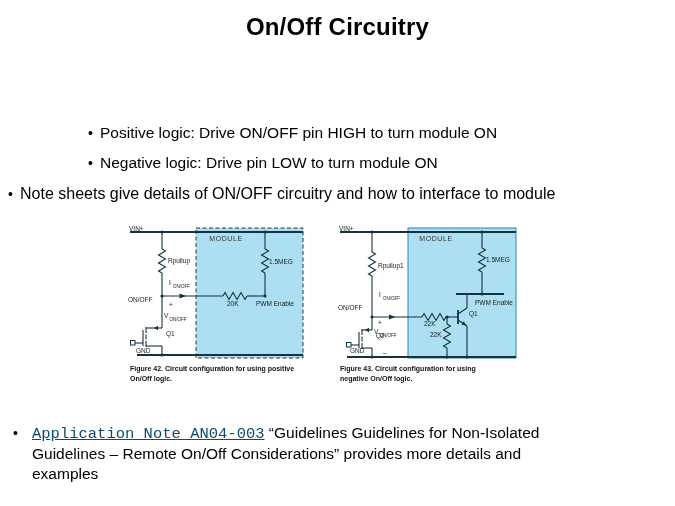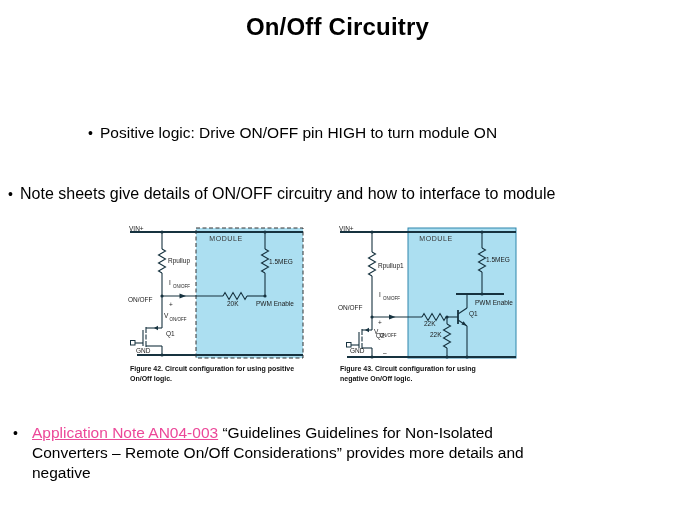--- a/index.html
+++ b/index.html
@@ -32,31 +32,34 @@
   .fig .mod-lbl { font-size:7px; letter-spacing:0.6px; fill:#333; }
   .mod-dashed { stroke:#333; stroke-width:1; stroke-dasharray:4 2.5; }
   .mod-solid  { stroke:#2E86AB; stroke-width:1; }
 
   .cap { position:absolute; font-size:7px; font-weight:bold; line-height:9.5px; color:#111; }
   .cap span { display:block; white-space:nowrap; }
 
   .footer { position:absolute; top:423px; left:13px; font-size:15.5px; line-height:20px; white-space:nowrap; }
   .footer .mk { display:inline-block; width:19px; font-size:14px; vertical-align:top; }
   .footer .body { display:inline-block; vertical-align:top; }
-  .footer a.link { color:#ec4899; text-decoration:underline; cursor:pointer; }
+  .footer a.link { color:#0c4a6e; text-decoration:underline; cursor:pointer;font-family:Liberation Mono, monospace; }
 </style>
 </head>
 <body>
 
 <div class="slide">
 
   <div class="title">On/Off Circuitry</div>
 
   <div class="bullet l2" style="top:124px">
     <span class="mk">•</span><span>Positive logic: Drive ON/OFF pin HIGH to turn module ON</span>
+  </div>
+  <div class="bullet l2" style="top:154px">
+    <span class="mk">•</span><span>Negative logic: Drive pin LOW to turn module ON</span>
   </div>
   <div class="bullet l1" style="top:185px">
     <span class="mk">•</span><span>Note sheets give details of ON/OFF circuitry and how to interface to module</span>
   </div>
 
   <svg class="fig" style="left:128px;top:224px" viewBox="0 0 185 142">
     <rect class="mod-dashed" x="68" y="4" width="107" height="130" fill="#ACDFF1"></rect>
     <text class="mod-lbl" x="98" y="17" text-anchor="middle">MODULE</text>
 
     <g>
@@ -210,16 +213,16 @@
     <circle class="dot" cx="34" cy="133" r="1.6"></circle>
     <circle class="dot" cx="109" cy="133" r="1.6"></circle>
     <circle class="dot" cx="129" cy="133" r="1.6"></circle>
   </svg>
   <div class="cap" style="left:340px;top:364px;width:180px">
     <span>Figure 43.  Circuit configuration for using</span>
     <span>negative On/Off logic.</span>
   </div>
 
   <div class="footer">
-    <span class="mk">•</span><span class="body"><a class="link">Application Note AN04-003</a><span> “Guidelines Guidelines for Non-Isolated</span><br><span>Converters – Remote On/Off Considerations” provides more details and</span><br><span>negative</span></span>
+    <span class="mk">•</span><span class="body"><a class="link">Application Note AN04-003</a><span> “Guidelines Guidelines for Non-Isolated</span><br><span>Guidelines – Remote On/Off Considerations” provides more details and</span><br><span>examples</span></span>
   </div>
 
 </div>
 
 </body></html>

